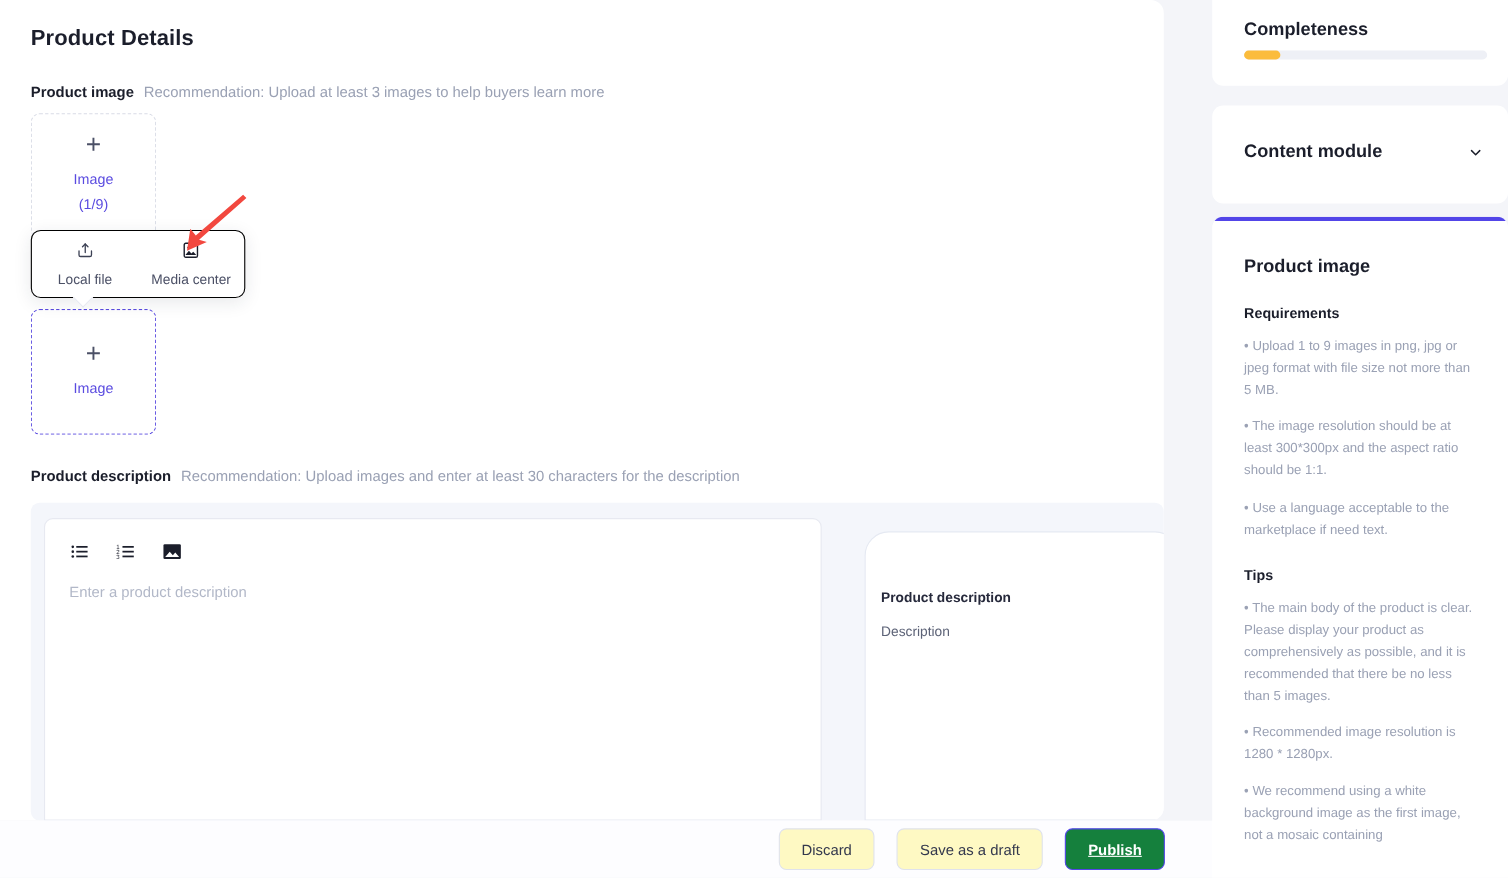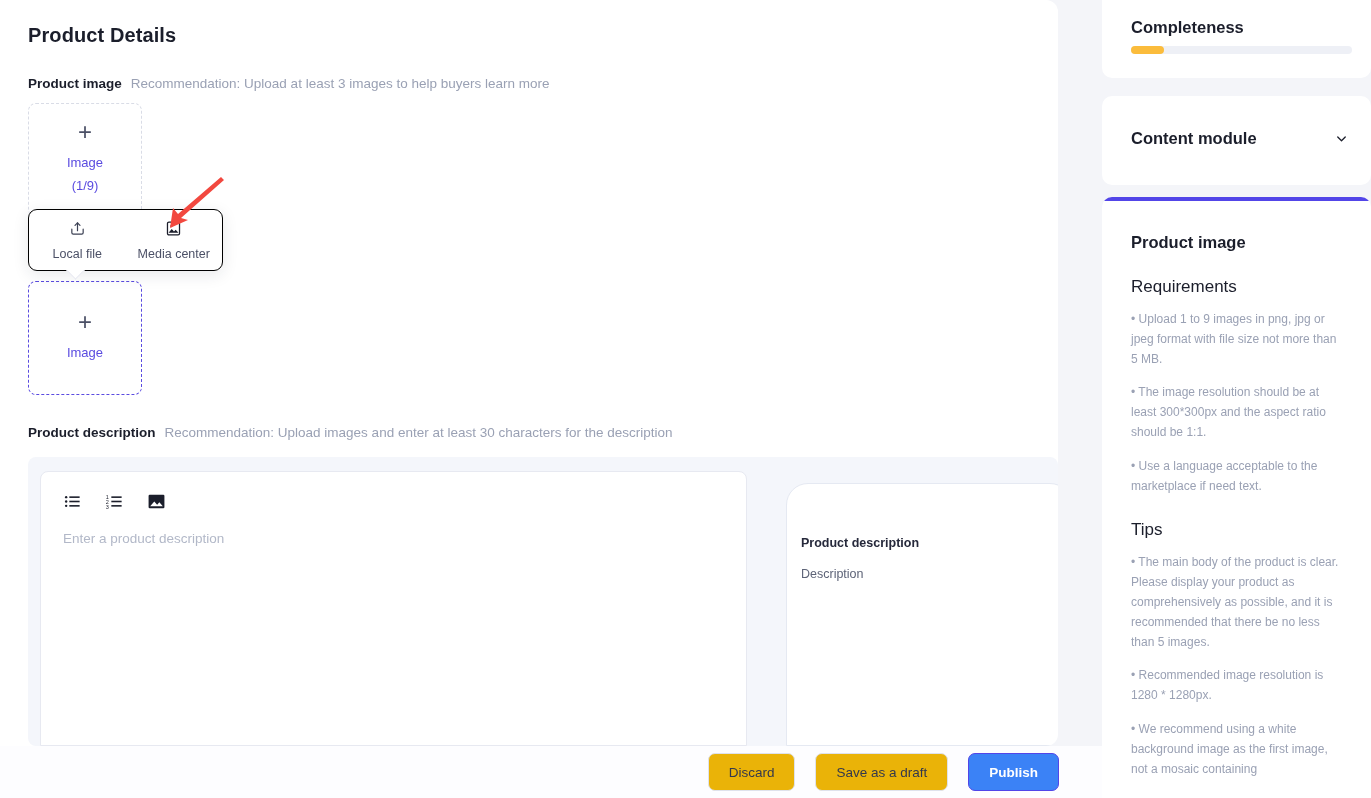--- a/index.html
+++ b/index.html
@@ -113,42 +113,42 @@
     width: 1371px; height: 52px;
     background: #fdfdff;
     display: flex; align-items: center; justify-content: flex-end;
     gap: 20px; padding-right: 312px;
   }
   .btn {
     height: 38px; border-radius: 7px; font-size: 13.5px;
     display: flex; align-items: center; justify-content: center;
     cursor: pointer; padding: 0 20px; white-space: nowrap;
   }
-  .btn.ghost { background: #eab308; border: 1px solid #dfe2ec; color: #33384d; }
-  .btn.primary { background: #3b82f6; color: #fff; border: 1px solid #5245e8; font-weight: bold; }
+  .btn.ghost { background: #fef9c3; border: 1px solid #dfe2ec; color: #33384d; }
+  .btn.primary { background: #15803d; color: #fff; border: 1px solid #5245e8; font-weight: bold; text-decoration: underline; }
 
   
   .sidebar { position: absolute; left: 1102px; top: 0; width: 269px; height: 798px; }
   .side-card {
     position: absolute; left: 0; width: 269px;
     background: #fff; border-radius: 10px;
   }
   #card-completeness { top: 0; height: 78px; border-radius: 0 0 10px 10px; }
   #card-module { top: 96px; height: 89px; }
   #card-guide { top: 197px; height: 601px; border-radius: 10px 10px 0 0; overflow: hidden; }
   .side-title { font-size: 16.5px; font-weight: bold; color: #1b1e2b; }
   .progress-track {
     position: absolute; left: 29px; top: 46px; width: 221px; height: 8px;
     background: #eef0f6; border-radius: 5px;
   }
   .progress-fill { height: 8px; width: 15%; background: #fbbc3c; border-radius: 5px; }
   .guide-top-border { position: absolute; left: 0; top: 0; width: 269px; height: 4px; background: #5245e8; border-radius: 10px 10px 0 0; }
   .guide-inner { padding: 36px 29px 0 29px; }
   .guide-h1 { font-size: 16.5px; font-weight: bold; color: #1b1e2b; margin-bottom: 25px; }
-  .guide-h2 { font-size: 17px; font-weight: normal; color: #1b1e2b; margin-bottom: 13px; }
+  .guide-h2 { font-size: 13px; font-weight: bold; color: #1b1e2b; margin-bottom: 13px; }
   .guide-p { font-size: 12px; color: #9aa1b4; line-height: 1.65; margin-bottom: 14px; }
   .guide-gap { height: 10px; }
 </style>
 </head>
 <body>
 
 <div class="page">
 
   <div class="main-card">
 

